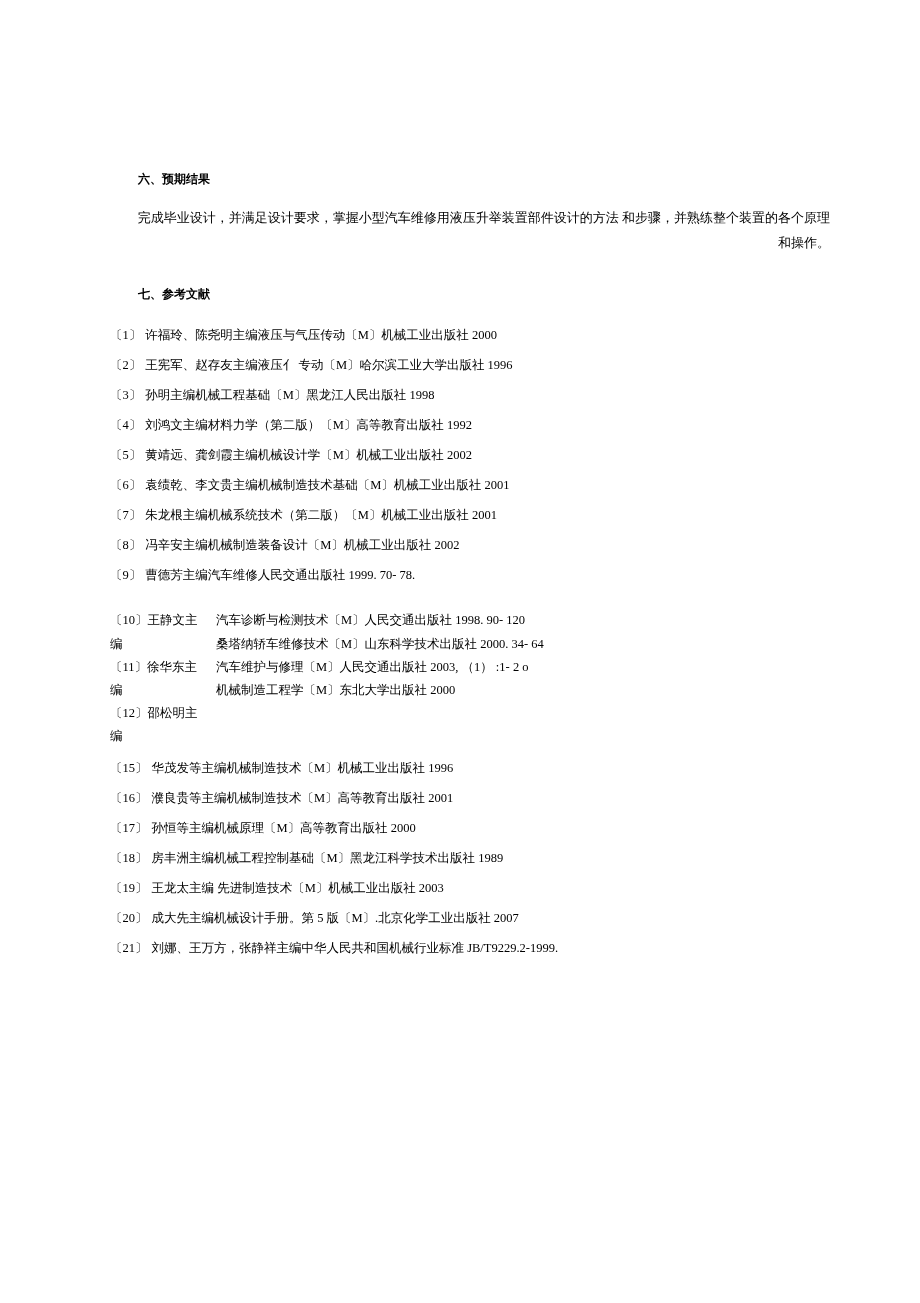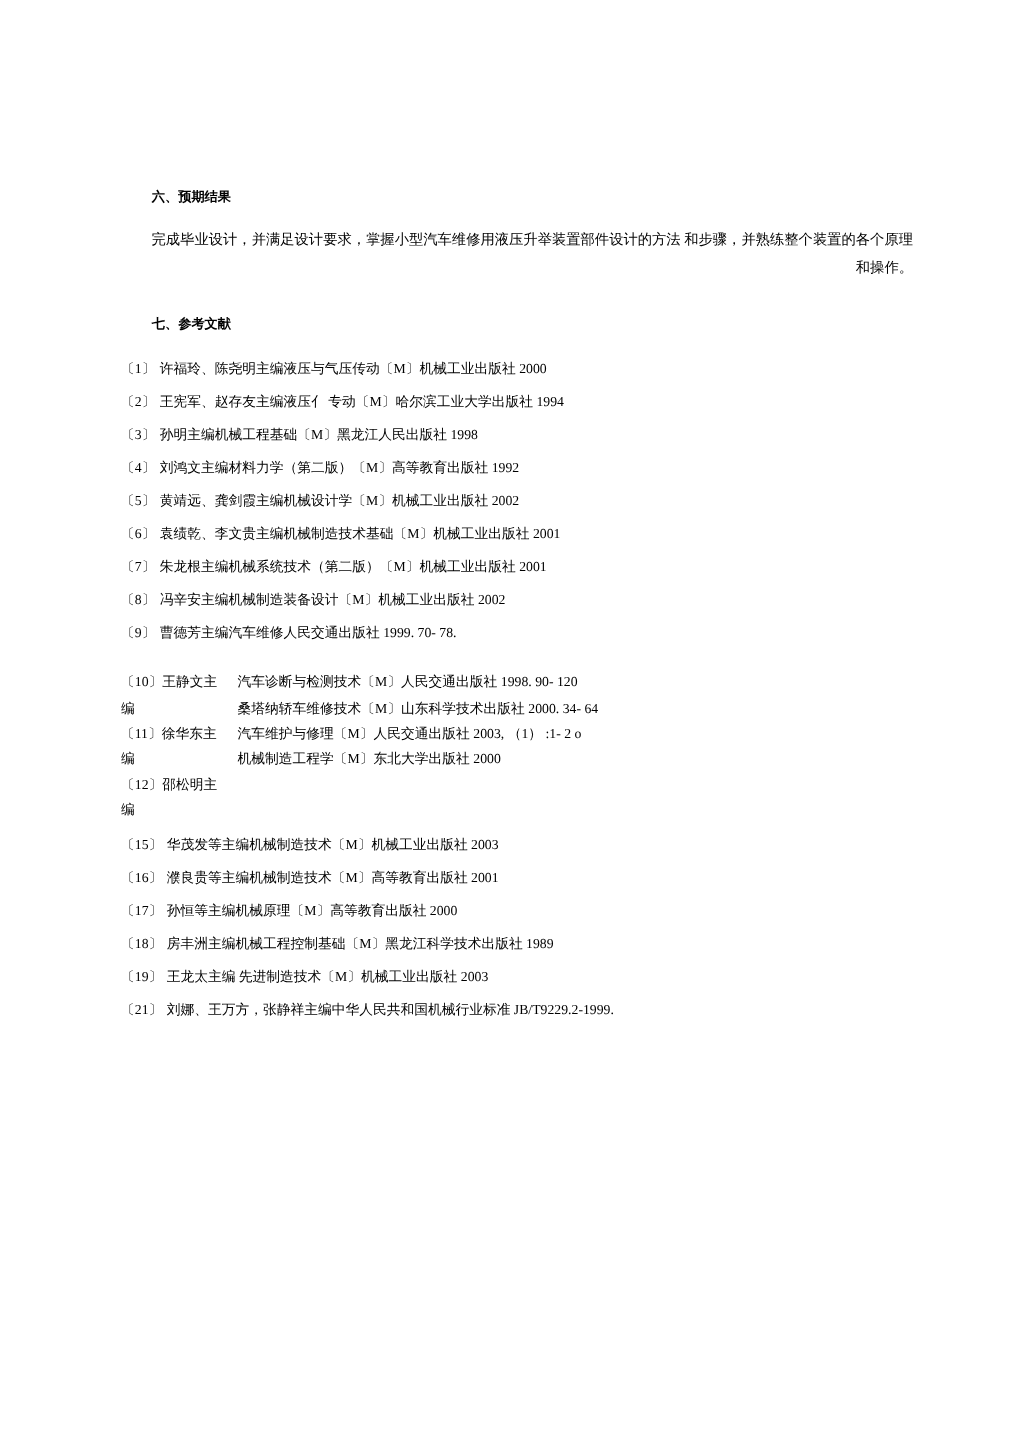--- a/index.html
+++ b/index.html
@@ -84,21 +84,21 @@
 <h2 class="section-heading second">七、参考文献</h2>
 
 <div class="ref-list">
 
   <div class="ref-row">
     <span class="ref-num">〔1〕</span>
     <span class="ref-text">许福玲、陈尧明主编液压与气压传动〔M〕机械工业出版社 2000</span>
   </div>
   <div class="ref-row">
     <span class="ref-num">〔2〕</span>
-    <span class="ref-text">王宪军、赵存友主编液压亻 专动〔M〕哈尔滨工业大学出版社 1994</span>
+    <span class="ref-text">王宪军、赵存友主编液压亻 专动〔M〕哈尔滨工业大学出版社 1996</span>
   </div>
   <div class="ref-row">
     <span class="ref-num">〔3〕</span>
     <span class="ref-text">孙明主编机械工程基础〔M〕黑龙江人民出版社  1998</span>
   </div>
   <div class="ref-row">
     <span class="ref-num">〔4〕</span>
     <span class="ref-text">刘鸿文主编材料力学（第二版）〔M〕高等教育出版社 1992</span>
   </div>
   <div class="ref-row">
@@ -134,36 +134,40 @@
     <div class="mixed-col-right">
       <div>汽车诊断与检测技术〔M〕人民交通出版社 1998. 90- 120</div>
       <div>桑塔纳轿车维修技术〔M〕山东科学技术出版社  2000. 34- 64</div>
       <div>汽车维护与修理〔M〕人民交通出版社 2003, （1） :1- 2 o</div>
       <div>机械制造工程学〔M〕东北大学出版社 2000</div>
     </div>
   </div>
 
   <div class="ref-row">
     <span class="ref-num">〔15〕</span>
-    <span class="ref-text">华茂发等主编机械制造技术〔M〕机械工业出版社 2003</span>
+    <span class="ref-text">华茂发等主编机械制造技术〔M〕机械工业出版社 1996</span>
   </div>
   <div class="ref-row">
     <span class="ref-num">〔16〕</span>
     <span class="ref-text">濮良贵等主编机械制造技术〔M〕高等教育出版社 2001</span>
   </div>
   <div class="ref-row">
     <span class="ref-num">〔17〕</span>
     <span class="ref-text">孙恒等主编机械原理〔M〕高等教育出版社 2000</span>
   </div>
   <div class="ref-row">
     <span class="ref-num">〔18〕</span>
     <span class="ref-text">房丰洲主编机械工程控制基础〔M〕黑龙江科学技术出版社 1989</span>
   </div>
   <div class="ref-row">
     <span class="ref-num">〔19〕</span>
     <span class="ref-text">王龙太主编  先进制造技术〔M〕机械工业出版社 2003</span>
   </div>
   <div class="ref-row">
+    <span class="ref-num">〔20〕</span>
+    <span class="ref-text">成大先主编机械设计手册。第  5 版〔M〕.北京化学工业出版社  2007</span>
+  </div>
+  <div class="ref-row">
     <span class="ref-num">〔21〕</span>
     <span class="ref-text">刘娜、王万方，张静祥主编中华人民共和国机械行业标准 JB/T9229.2-1999.</span>
   </div>
 
 </div>
 
 </body></html>

